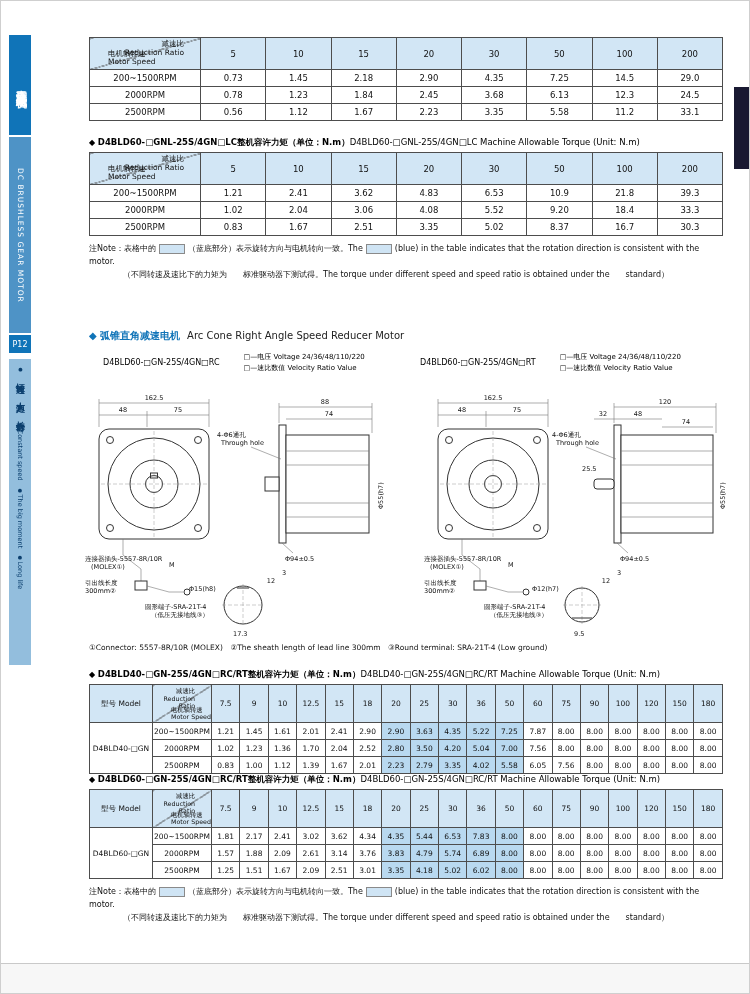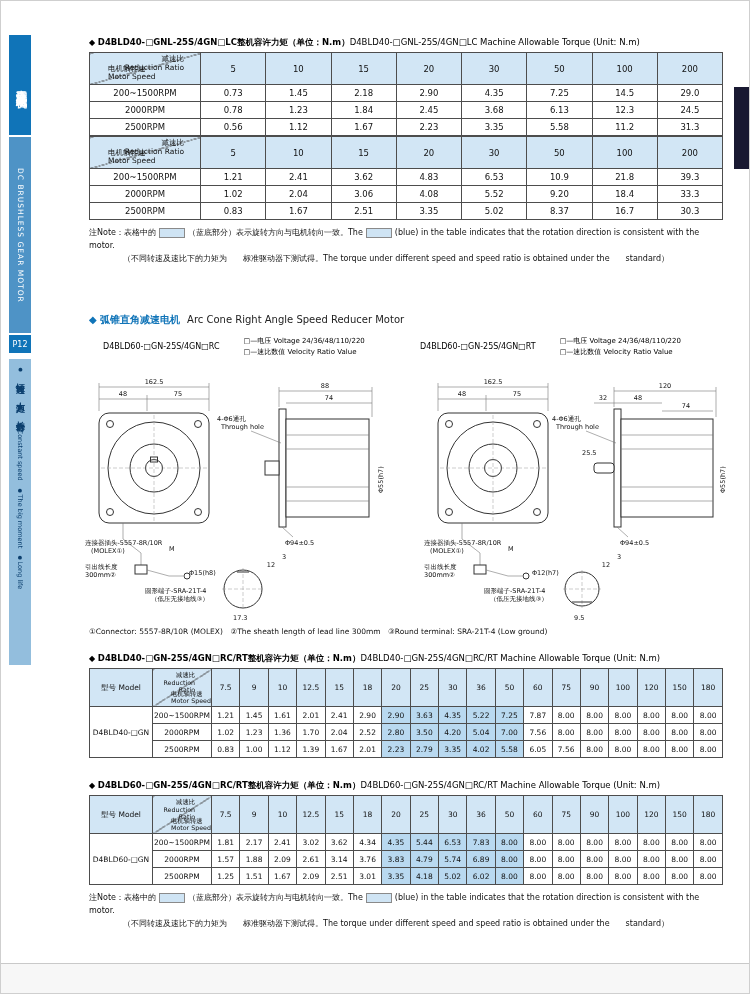--- a/index.html
+++ b/index.html
@@ -65,21 +65,21 @@
   .drawings-row { display:flex; gap:31px; margin-top:16px;justify-content:center; }
   .drw { flex:0 0 auto; }
   .drw text { font-size:6.5px; fill:#111; }
   .drw .oln { stroke:#333; fill:none; stroke-width:1; }
   .drw .fw  { stroke:#333; fill:#fff; stroke-width:1; }
   .drw .dln { stroke:#777; fill:none; stroke-width:0.6; }
   .drw .cl  { stroke:#999; fill:none; stroke-width:0.5; stroke-dasharray:4 2; }
   .drw-note { font-size:7.5px; color:#111; margin-top:2px; }
 
   .mt16 { margin-top:16px; }
-  .mt22 { margin-top:22px; }
+  .mt22 { }
 </style>
 </head>
 <body>
 
 <div class="page">
 
   <div class="sb sb1">直流无刷减速电机</div>
   <div class="sb sb2">DC BRUSHLESS GEAR MOTOR</div>
   <div class="sb sb3">P12</div>
   <div class="sb sb4">
@@ -89,24 +89,20 @@
     <span class="feat en">Constant speed</span>
     <span class="feat en">The big moment</span>
     <span class="feat en">Long life</span>
   </div>
 
   <div class="right-tab"></div>
   <div class="page-bottom"></div>
 
   <div class="content">
 
-    <div class="ttl">
-      <span class="dm">◆</span>
-      <span class="cnb">D4BLD40-□GNL-25S/4GN□LC整机容许力矩（单位：N.m）</span><span>D4BLD40-□GNL-25S/4GN□LC Machine Allowable Torque (Unit: N.m)</span>
-    </div>
     <table class="tq big">
       <tbody>
           <tr class="hrow">
         <td class="corner w-corner">
           <span class="ct"><span>减速比</span><br><span>Reduction Ratio</span></span>
           <span class="cb"><span>电机轴转速</span><br><span>Motor Speed</span></span>
         </td>
         <th class="hd">5</th>
             <th class="hd">10</th>
             <th class="hd">15</th>
@@ -140,25 +136,29 @@
           </tr>
       <tr>
             <td>2500RPM</td>
             <td>0.56</td>
             <td>1.12</td>
             <td>1.67</td>
             <td>2.23</td>
             <td>3.35</td>
             <td>5.58</td>
             <td>11.2</td>
-            <td>31.3</td>
+            <td>33.1</td>
           </tr>
     </tbody>
       </table>
 
+    <div class="ttl mt16">
+      <span class="dm">◆</span>
+      <span class="cnb">D4BLD60-□GNL-25S/4GN□LC整机容许力矩（单位：N.m）</span><span>D4BLD60-□GNL-25S/4GN□LC Machine Allowable Torque (Unit: N.m)</span>
+    </div>
     <table class="tq big">
       <tbody>
           <tr class="hrow">
         <td class="corner w-corner">
           <span class="ct"><span>减速比</span><br><span>Reduction Ratio</span></span>
           <span class="cb"><span>电机轴转速</span><br><span>Motor Speed</span></span>
         </td>
         <th class="hd">5</th>
             <th class="hd">10</th>
             <th class="hd">15</th>

